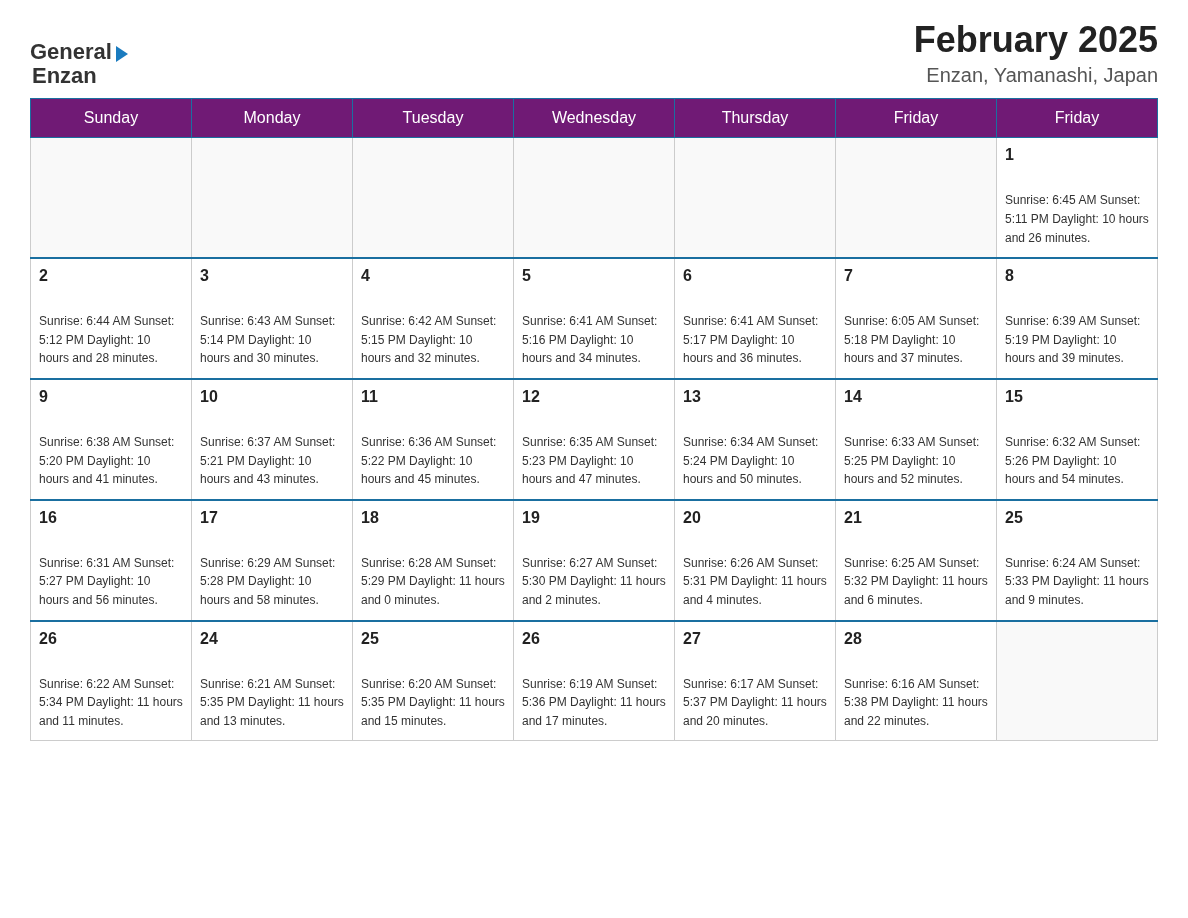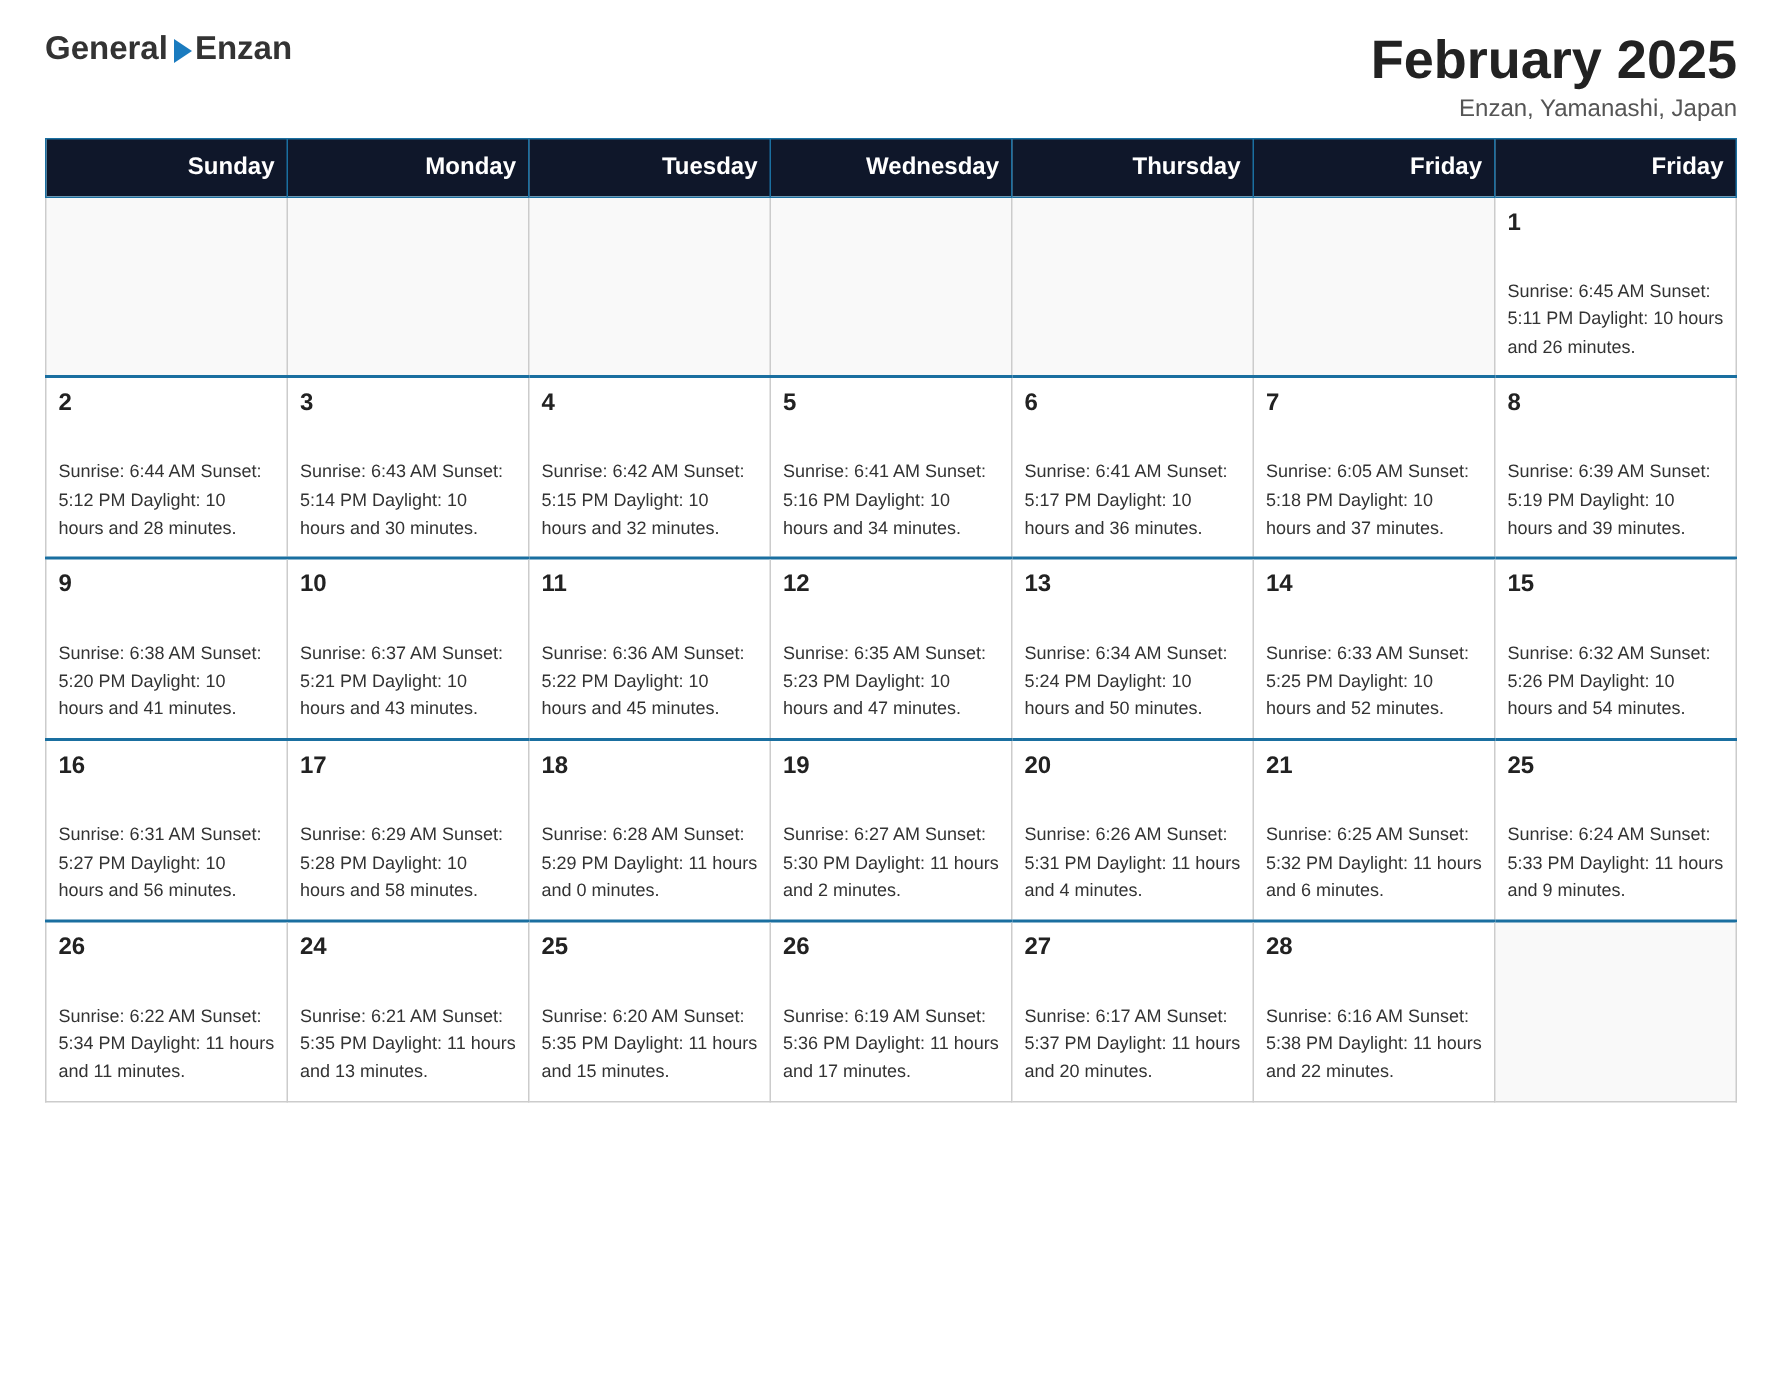--- a/index.html
+++ b/index.html
@@ -37,36 +37,36 @@
     .title-block {
       text-align: right;
     }
     .month-title {
       font-size: 36px;
       font-weight: bold;
       color: #222;
       line-height: 1.1;
     }
     .location {
-      font-size: 16px;
+      font-size: 20px;
       color: #555;
       margin-top: 4px;
     }
     .calendar {
       width: 100%;
       border-collapse: collapse;
       margin-top: 10px;
     }
     .calendar th {
-      background: #0f172a;
+      background: #701a75;
       color: #fff;
       font-size: 16px;
-      font-weight: bold;
+      font-weight: normal;
       padding: 10px 8px;
-      text-align: right;
+      text-align: center;
       border: 1px solid #1a6fa0;
     }
     .calendar td {
       vertical-align: top;
       padding: 8px 8px 10px 8px;
       border: 1px solid #ccc;
       width: 14.28%;
       min-height: 110px;
       font-size: 12.5px;
       color: #333;
@@ -90,21 +90,21 @@
     }
     .row-separator td {
       border-top: 2px solid #1a6fa0;
     }
   </style>
 </head>
 <body>
 
 <div class="header">
   <div class="logo">
-    <div style="display:flex;flex-direction:row;align-items:flex-start;">
+    <div style="display:flex;flex-direction:column;align-items:flex-start;margin-top:20px;">
       <div style="display:flex;align-items:center;gap:4px;">
         <span class="logo-text">General</span>
         <div class="logo-arrow"></div>
       </div>
       <span class="logo-text blue" style="margin-left:2px;">Enzan</span>
     </div>
   </div>
   <div class="title-block">
     <div class="month-title">February 2025</div>
     <div class="location">Enzan, Yamanashi, Japan</div>

